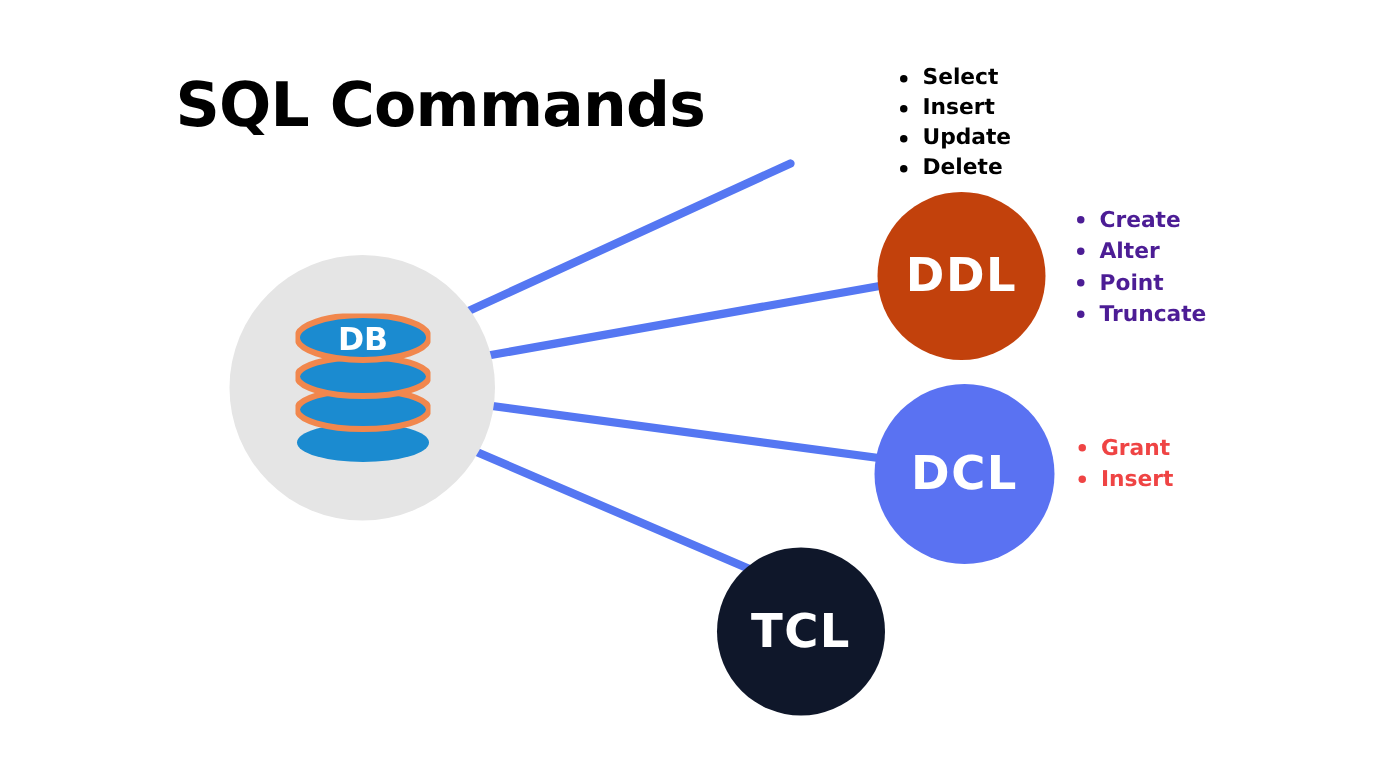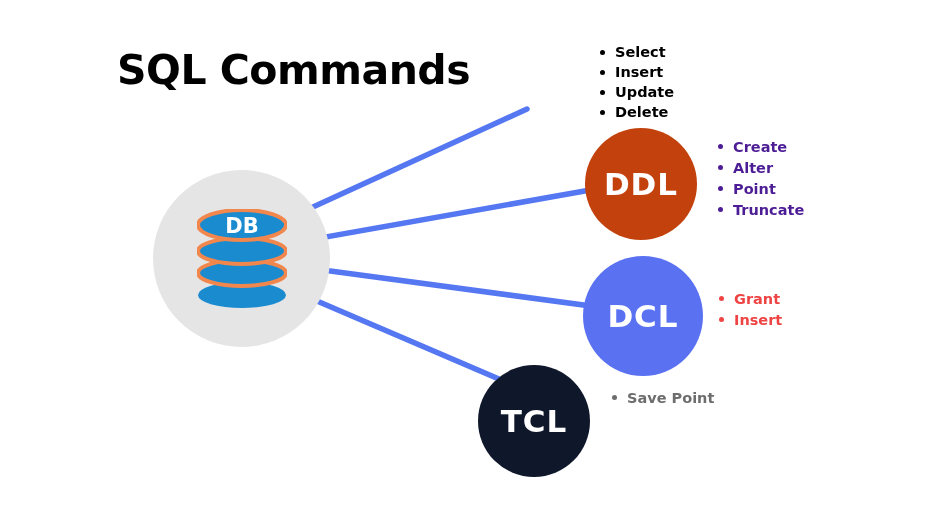--- a/index.html
+++ b/index.html
@@ -124,19 +124,15 @@
         <span class="dot"></span>
         <span>Grant</span>
       </li>
     <li>
         <span class="dot"></span>
         <span>Insert</span>
       </li>
   </ul>
 
   <ul class="cmd-list tcl-list">
-    <li>
-        <span class="dot"></span>
-        <span>Save Point</span>
-      </li>
   </ul>
 
 </div>
 
 </body></html>

